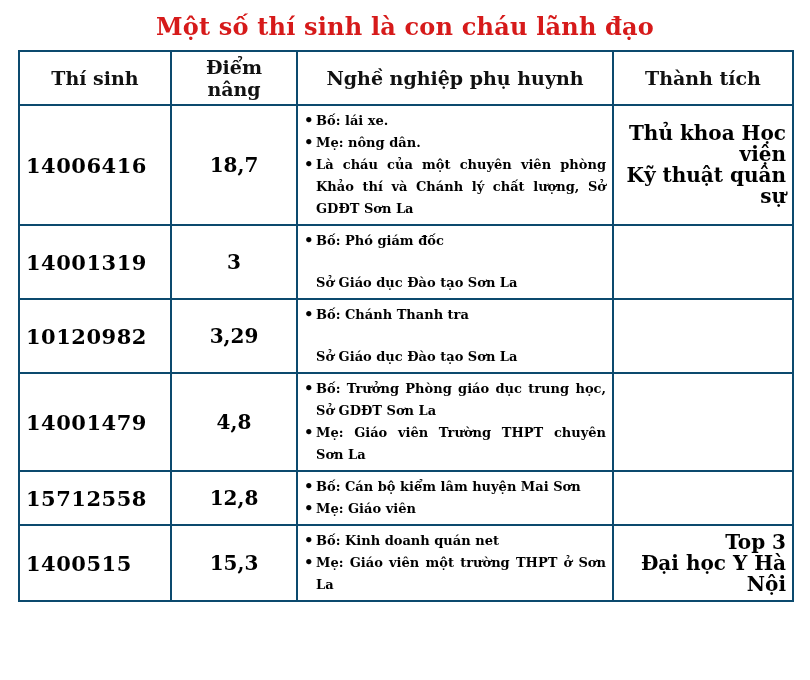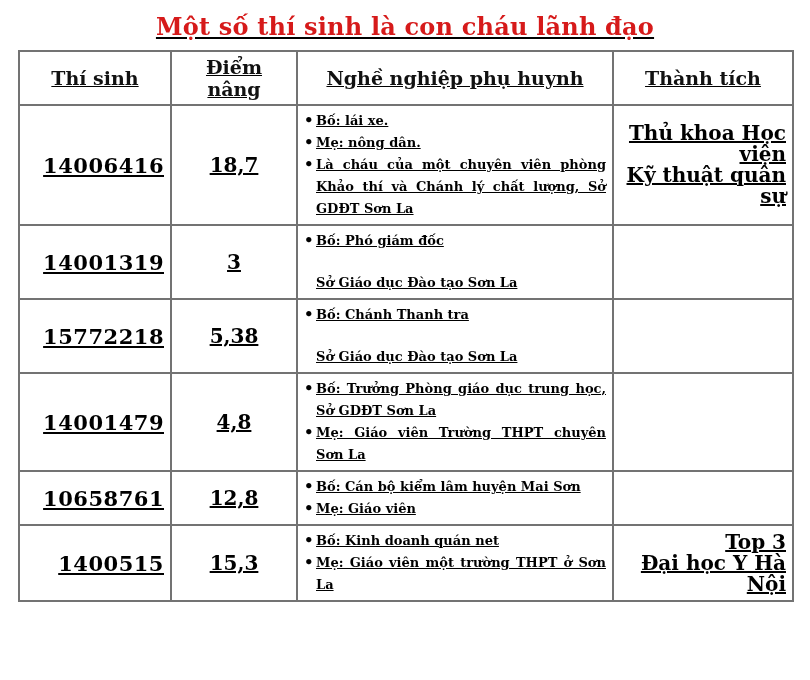--- a/index.html
+++ b/index.html
@@ -11,21 +11,20 @@
     height: 680px;
     background: #ffffff;
     font-family: "DejaVu Serif", "Liberation Serif", serif;
     overflow: hidden;
   }
   .page {
     width: 810px;
     height: 680px;
     position: relative;
     box-sizing: border-box;
-    text-decoration: underline;
   }
   .title-block {
     padding-top: 12px;
     text-align: center;
   }
   .title-line {
     color: #d61a1a;
     font-weight: bold;
     font-size: 24px;
     line-height: 30px;
@@ -36,40 +35,40 @@
     padding: 8px 18px 0 18px;
     box-sizing: border-box;
   }
   table.data {
     width: 774px;
     border-collapse: collapse;
     table-layout: fixed;
     border: 2px solid #9b1f1f;
   }
   table.data td, table.data th {
-    border: 2px solid #737373;
+    border: 2px solid #0c4a6e;
     vertical-align: middle;
     padding: 4px 6px;
     box-sizing: border-box;
   }
   thead th {
     font-size: 19px;
     font-weight: bold;
     text-align: center;
     color: #111;
     padding: 10px 4px;
     font-family: "DejaVu Serif", "Liberation Serif", serif;
   }
   col.c-id { width: 152px; }
   col.c-score { width: 126px; }
   col.c-job { width: 316px; }
   col.c-ach { width: 180px; }
 
   td.id {
-    text-align: right;
+    text-align: left;
     font-size: 21px;
     font-weight: bold;
     letter-spacing: 0.5px;
   }
   td.score {
     text-align: center;
     font-size: 20px;
     font-weight: bold;
     margin-left: 11px;
   }
@@ -151,39 +150,39 @@
           <tr>
             <td class="id">14001319</td>
             <td class="score">3</td>
             <td class="job">
               <span class="bullet-line">Bố: Phó giám đốc</span>
               <span class="plain-line">Sở Giáo dục Đào tạo Sơn La</span>
             </td>
             <td class="ach"></td>
           </tr>
           <tr>
-            <td class="id">15772218</td>
-            <td class="score">5,38</td>
+            <td class="id">10120982</td>
+            <td class="score">3,29</td>
             <td class="job">
               <span class="bullet-line">Bố: Chánh Thanh tra</span>
               <span class="plain-line">Sở Giáo dục Đào tạo Sơn La</span>
             </td>
             <td class="ach"></td>
           </tr>
           <tr>
             <td class="id">14001479</td>
             <td class="score">4,8</td>
             <td class="job">
               <span class="bullet-line">Bố: Trưởng Phòng giáo dục trung học, Sở GDĐT Sơn La</span>
               <span class="bullet-line">Mẹ: Giáo viên Trường THPT chuyên Sơn La</span>
             </td>
             <td class="ach"></td>
           </tr>
           <tr>
-            <td class="id">10658761</td>
+            <td class="id">15712558</td>
             <td class="score">12,8</td>
             <td class="job">
               <span class="bullet-line">Bố: Cán bộ kiểm lâm huyện Mai Sơn</span>
               <span class="bullet-line">Mẹ: Giáo viên</span>
             </td>
             <td class="ach"></td>
           </tr>
           <tr>
             <td class="id">1400515</td>
             <td class="score">15,3</td>

